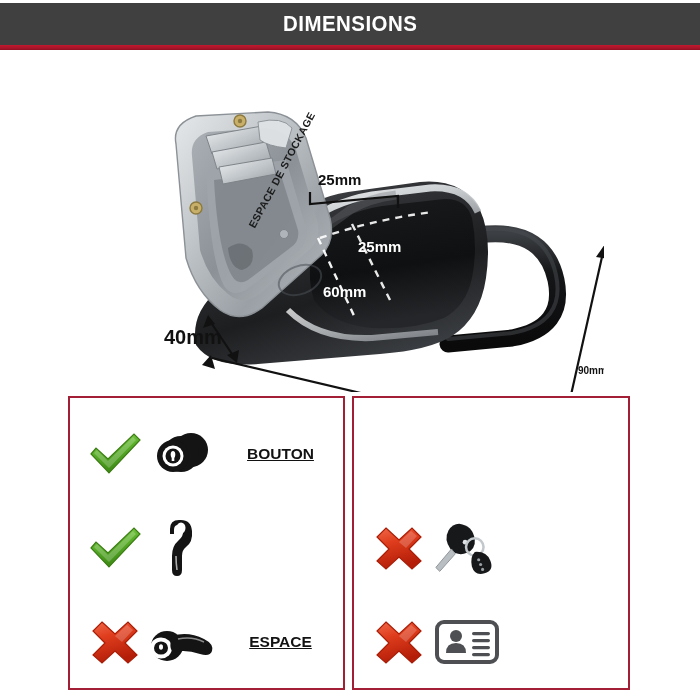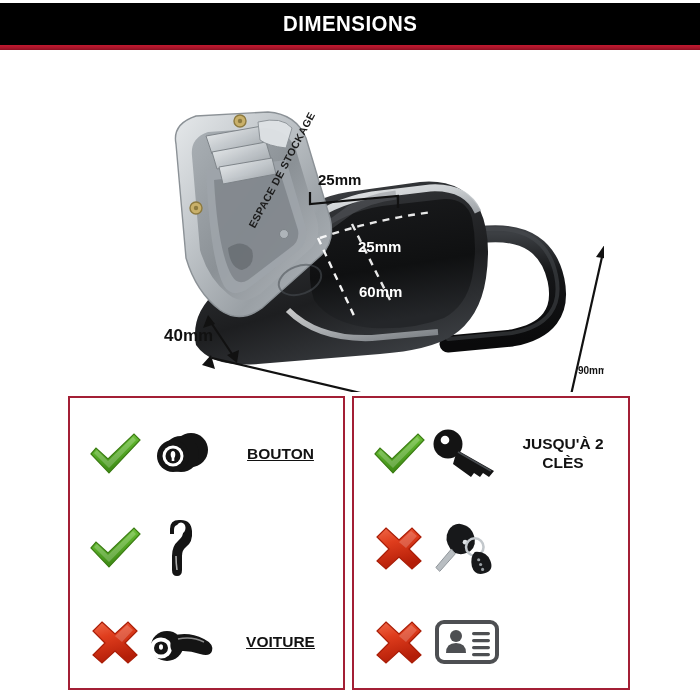--- a/index.html
+++ b/index.html
@@ -7,21 +7,21 @@
     width:700px;height:700px;
     background:#ffffff;
     font-family:"Liberation Sans", sans-serif;
     overflow:hidden;position:relative;
   }
   .page{position:relative;width:700px;height:700px;background:#fff;}
 
   
   .header-bar{
     position:absolute;left:0;top:3px;width:700px;height:42px;
-    background:#000000;display:flex;align-items:center;justify-content:center;
+    background:#404040;display:flex;align-items:center;justify-content:center;
   }
   .header-title{
     color:#fff;font-size:22px;font-weight:bold;letter-spacing:.5px;
     font-family:"Liberation Sans", sans-serif;
     transform:scaleX(.93);
   }
   .header-rule{
     position:absolute;left:0;top:45px;width:700px;height:5px;
     background:linear-gradient(to bottom,#c2182f 0%,#a8152a 60%,#8d1122 100%);
   }
@@ -36,22 +36,22 @@
   .dim-label{
     position:absolute;font-weight:bold;
     font-family:"Liberation Sans", sans-serif;
     white-space:nowrap;
   }
   .dim-dark{color:#111;}
   .dim-light{color:#fff;}
 
   #lbl-top25{left:318px;top:119px;font-size:15px;}
   #lbl-in25 {left:358px;top:186px;font-size:15px;}
-  #lbl-in60 {left:359px;top:231px;font-size:15px;}
-  #lbl-40   {left:164px;top:274px;font-size:17px;}
+  #lbl-in60 {left:323px;top:231px;font-size:15px;}
+  #lbl-40   {left:164px;top:274px;font-size:20px;}
   #lbl-90   {left:578px;top:313px;font-size:10px;}
 
   .storage-text{
     position:absolute;left:246px;top:172px;
     font-size:10.5px;font-weight:bold;color:#1b1b1b;
     letter-spacing:.4px;
     transform:rotate(-62deg);transform-origin:left top;
     white-space:nowrap;
     font-family:"Liberation Sans", sans-serif;
   }
@@ -306,43 +306,26 @@
         <div class="feat-ico">
           <svg width="70" height="46" viewBox="0 0 70 46">
             <ellipse cx="19" cy="27" rx="16" ry="15" fill="#141414"></ellipse>
             <ellipse cx="13" cy="29" rx="11" ry="10.5" fill="#ffffff"></ellipse>
             <ellipse cx="13" cy="29" rx="7" ry="6.6" fill="#141414"></ellipse>
             <ellipse cx="13" cy="28" rx="2" ry="2.8" fill="#ffffff"></ellipse>
             <path d="M24 17 Q40 12 56 20 Q66 25 64 32 Q62 38 52 35 Q38 30 26 33 Q20 31 24 17 Z" fill="#141414"></path>
             <path d="M30 20 Q44 17 56 23" stroke="#ffffff" stroke-width="1.4" fill="none" opacity=".5"></path>
           </svg>
         </div>
-        <div class="feat-label">VOITURE</div>
+        <div class="feat-label">ESPACE</div>
       </div>
     </div>
 
     <div class="fbox" id="box-right">
 
-      <div class="frow r1">
-        <div class="status-ico">
-          <svg width="56" height="46" viewBox="0 0 56 46">
-            <path d="M4 23 L9 17 L21 28 L47 3 L53 9 L22 42 Z" fill="url(#ck1)" stroke="#3c7d14" stroke-width="1.2"></path>
-            <path d="M7 22 L10 19 L21 30 L46 6 L49 9 L22 37 Z" fill="#ffffff" opacity=".22"></path>
-          </svg>
-        </div>
-        <div class="feat-ico">
-          <svg width="72" height="52" viewBox="0 0 72 52">
-            <circle cx="17" cy="16" r="14.5" fill="#141414"></circle>
-            <circle cx="14" cy="12" r="4.3" fill="#ffffff"></circle>
-            <path d="M26 22 L63 43 L58 49 L52 45 L49 49 L43 45 L40 49 L22 36 Z" fill="#141414"></path>
-            <path d="M27 24 L60 43" stroke="#5a5f64" stroke-width="1.6" opacity=".75"></path>
-          </svg>
-        </div>
-        <div class="feat-label">JUSQU'À 2<br>CLÈS</div>
-      </div>
 
       <div class="frow r2">
         <div class="status-ico">
           <svg width="52" height="48" viewBox="0 0 52 48">
             <path d="M13 4 L26 16 L39 4 L48 13 L36 25 L48 37 L39 45 L26 33 L13 45 L4 37 L16 25 L4 13 Z" fill="url(#cx1)" stroke="#a91d07" stroke-width="1.2"></path>
             <path d="M14 7 L26 18 L38 7 L44 12 L33 24 L27 19 Z" fill="#ffffff" opacity=".2"></path>
           </svg>
         </div>
         <div class="feat-ico">
           <svg width="76" height="58" viewBox="0 0 76 58">

